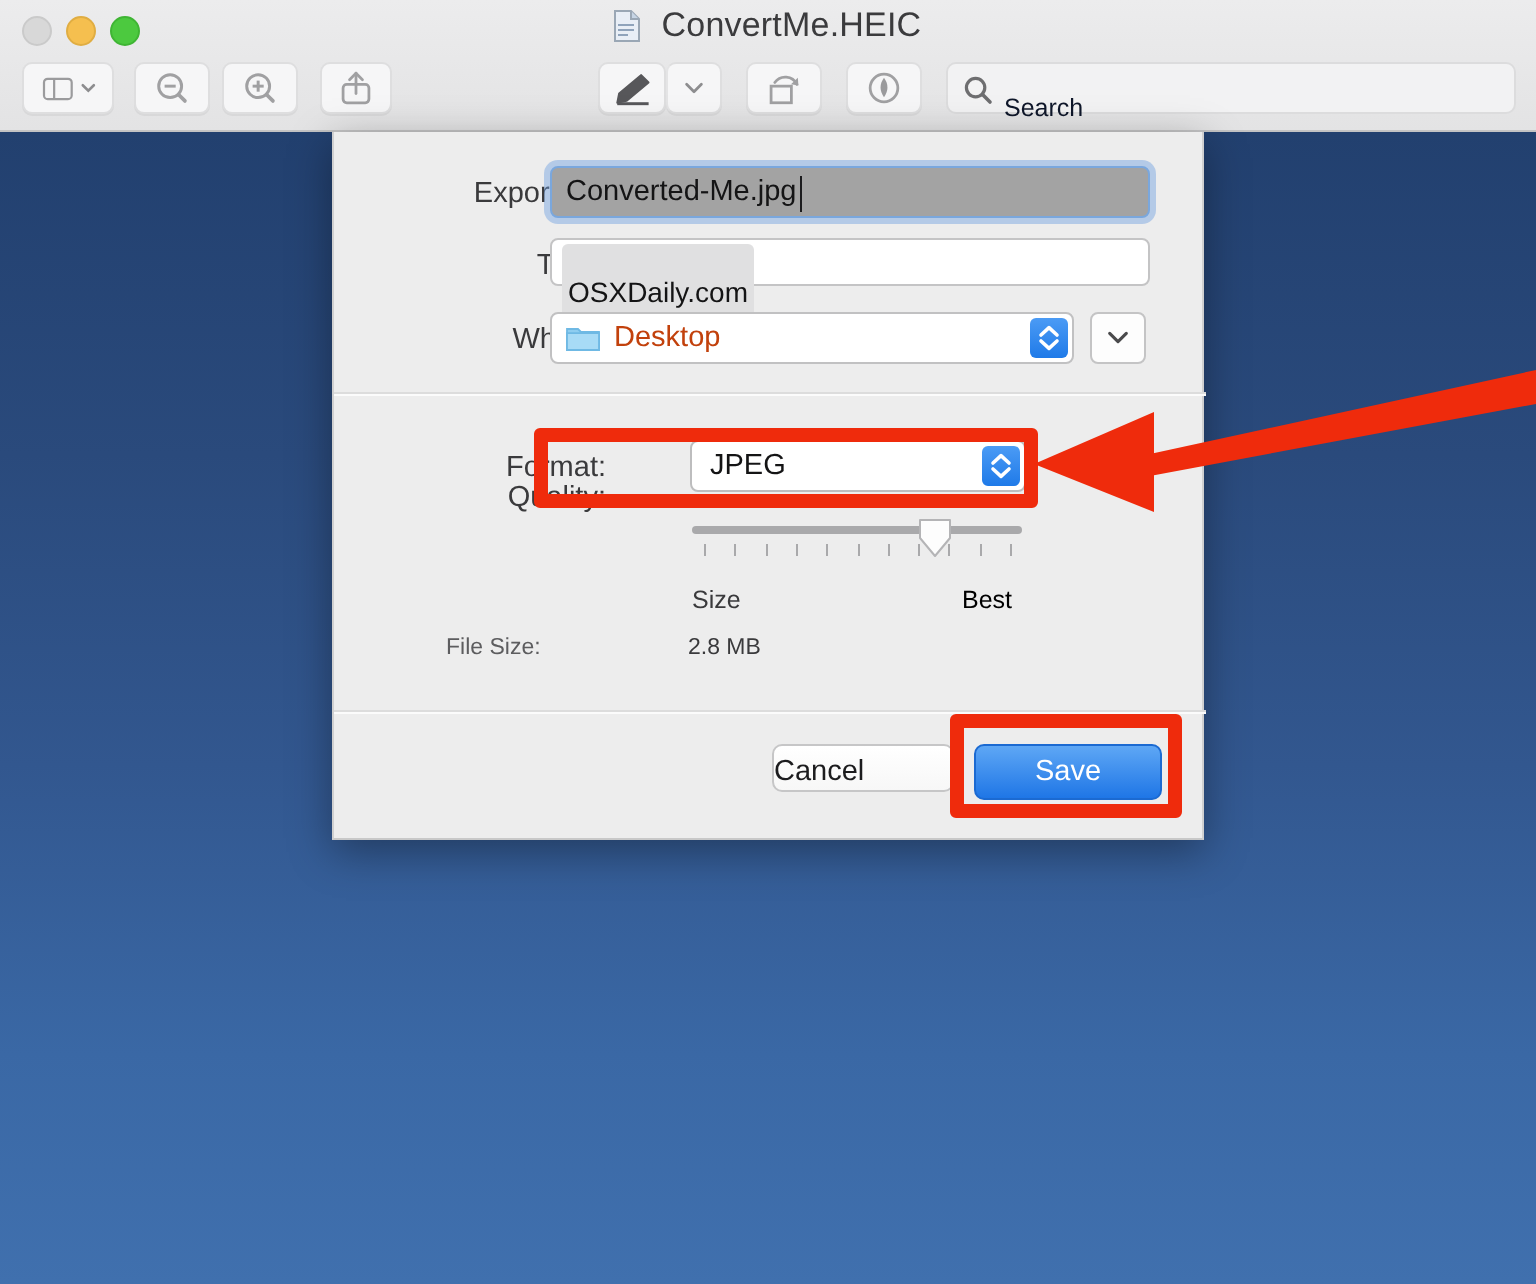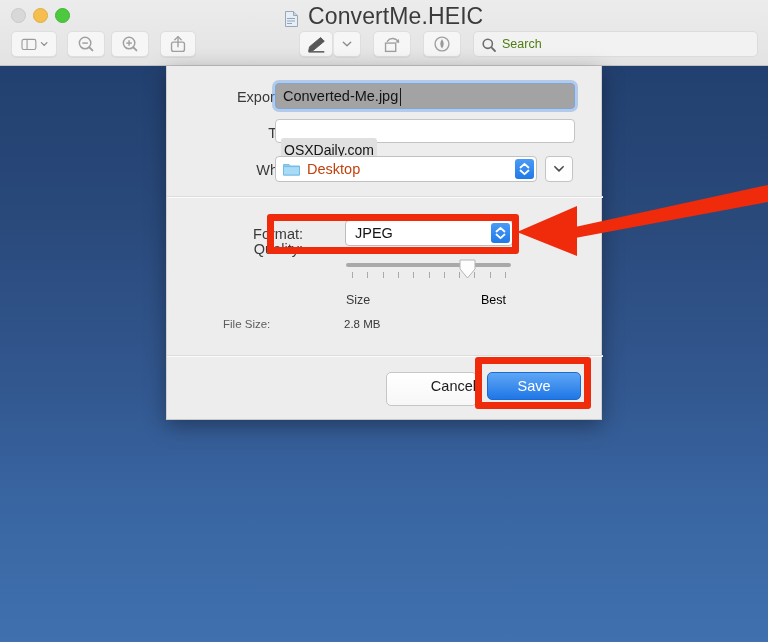--- a/index.html
+++ b/index.html
@@ -42,21 +42,21 @@
     text-align: center;
     white-space: nowrap;
   }
   #doc-icon {
     display: inline-block;
     vertical-align: -3px;
     width: 13px; height: 16px;
     margin-right: 6px;
   }
   #title-text {
-    font-size: 23px;
+    font-size: 17px;
     color: #3b3b3d;
     letter-spacing: 0.1px;
     text-align: right;
   }
 
   
   .tb-btn {
     position: absolute;
     top: 31px;
     height: 26px;
@@ -81,23 +81,23 @@
     position: absolute;
     left: 473px; top: 31px;
     width: 285px; height: 26px;
     background: #f2f2f3;
     border: 1px solid #dcdcdd;
     border-radius: 5px;
     box-sizing: border-box;
   }
   #tb-search-text {
     position: absolute;
-    left: 28px; top: 5px;
+    left: 28px; top: 15px;
     font-size: 12.5px;
-    color: #4d7c0f;
+    color: #0f172a;
   }
 
   
   #desktop {
     position: absolute;
     left: 0; top: 66px;
     width: 768px; height: 576px;
     background: linear-gradient(180deg, #22406f 0%, #2a4a7c 28%, #32578f 55%, #3a68a5 80%, #4070ae 100%);
   }
 
@@ -162,26 +162,26 @@
     position: absolute;
     left: 108px; top: 53px;
     width: 300px; height: 24px;
     background: #ffffff;
     border: 1px solid #c4c4c5;
     border-radius: 4px;
     box-sizing: border-box;
   }
   #val-tags {
     position: absolute;
-    left: 5px; top: 18px;
+    left: 5px; top: 2px;
     font-size: 14px;
     color: #141415;
     background: #e0e0e1;
     border-radius: 3px;
-    padding: 4px 3px;
+    padding: 16px 3px;
   }
 
   
   #lbl-where { left: 30px; top: 96px; width: 106px; }
   #field-where {
     position: absolute;
     left: 108px; top: 90px;
     width: 262px; height: 26px;
     background: #ffffff;
     border: 1px solid #c1c1c2;
@@ -289,28 +289,28 @@
     left: 177px; top: 252px;
     font-size: 11.5px;
     color: #3a3a3c;
     white-space: nowrap;
   }
 
   
   #btn-cancel {
     position: absolute;
     left: 219px; top: 306px;
-    width: 91px; height: 34px;
+    width: 91px; height: 24px;
     background: linear-gradient(#ffffff, #f7f7f7);
     border: 1px solid #c6c6c7;
     border-radius: 5px;
     box-sizing: border-box;
     font-size: 14.5px;
     color: #1c1c1e;
-    text-align: right;
+    text-align: left;
     line-height: 26px;
   }
   #btn-save {
     position: absolute;
     left: 320px; top: 306px;
     width: 94px; height: 28px;
     background: linear-gradient(#5ea7f5, #1f76e6);
     border: 1px solid #1b6ad2;
     border-radius: 5px;
     box-sizing: border-box;

